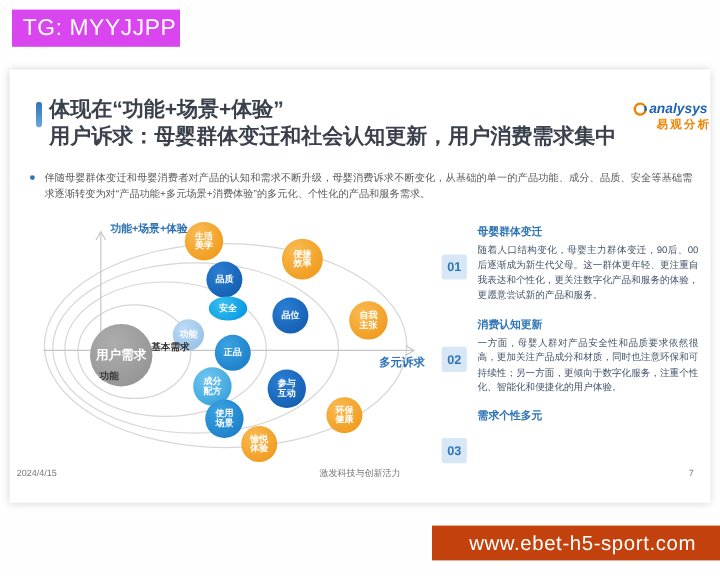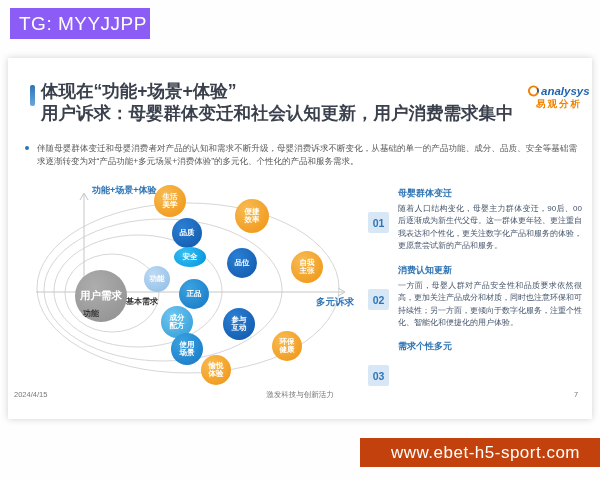--- a/index.html
+++ b/index.html
@@ -2,39 +2,39 @@
 <html><head>
 <meta charset="utf-8">
 <style>
   * { margin:0; padding:0; box-sizing:border-box; }
   html,body { width:600px; height:480px; overflow:hidden; background:#ffffff;
               font-family:"Liberation Sans","DejaVu Sans",sans-serif; }
   .canvas { position:relative; width:600px; height:480px; background:#fefefe; }
 
   
   .tg-bar { position:absolute; left:10px; top:8px; width:140px; height:31px;
-            background:#8b5cf6; color:#ffffff; font-size:19px; line-height:31px;
+            background:#d946ef; color:#ffffff; font-size:19px; line-height:31px;
             padding-left:9px; letter-spacing:0.5px; z-index:9; }
   .watermark { position:absolute; left:360px; top:438px; width:251px; height:29px;
                background:#c2410c; color:#ffffff; font-size:17px; line-height:29px;
                text-align:center; letter-spacing:0.5px; z-index:9; }
 
   
   .slide { position:absolute; left:8px; top:58px; width:584px; height:361px;
            background:#ffffff; box-shadow:0 0 7px rgba(0,0,0,0.18); z-index:1; }
 
   .accent-bar { position:absolute; left:30px; top:85px; width:5px; height:21px;
                 border-radius:2px; background:linear-gradient(180deg,#2e74b5,#6aa7dd); z-index:3; }
   .title { position:absolute; left:41px; top:80px; width:485px; z-index:3;
            font-size:17.5px; font-weight:bold; color:#3a414c; line-height:22px; }
 
   .logo { position:absolute; left:527px; top:84px; width:70px; z-index:3; }
   .logo-row { display:flex; align-items:center; }
   .logo-text { color:#1f63b0; font-size:11.5px; font-weight:bold; font-style:italic; margin-left:1px; }
-  .logo-sub { color:#f08300; font-size:9.5px; font-weight:bold; letter-spacing:2px; margin-top:1px; margin-left:9px; }
+  .logo-sub { color:#f08300; font-size:9.5px; font-weight:bold; letter-spacing:2px; margin-top:1px; margin-left:20px; }
 
   .bullet-row { position:absolute; left:25px; top:142px; width:552px; z-index:3; display:flex; }
   .bullet-dot { width:4px; height:4px; border-radius:50%; background:#2e74b5; margin:4px 8px 0 0; flex:none; }
   .bullet-text { font-size:8.5px; color:#595959; line-height:13px; text-align:justify; }
 
   
   .orbits { position:absolute; left:0; top:0; width:600px; height:480px; z-index:2; }
   .bubble { position:absolute; border-radius:50%; color:#fff; font-weight:bold;
             font-size:7.5px; line-height:8.5px; display:flex; align-items:center;
             justify-content:center; text-align:center; white-space:pre-line; z-index:3; }
@@ -43,21 +43,21 @@
   .c-blue_cyan { background:radial-gradient(circle at 35% 30%, #38bff2, #0092dc); }
   .c-blue_med  { background:radial-gradient(circle at 35% 30%, #3aa3e2, #1576c2); }
   .c-blue_soft { background:radial-gradient(circle at 35% 30%, #6fc6ee, #2e9ad8); }
   .c-blue_light{ background:radial-gradient(circle at 35% 30%, #bcdaf4, #8fbce6); }
   .center-circle { position:absolute; left:75px; top:270px; width:52px; height:52px;
                    border-radius:50%; background:radial-gradient(circle at 38% 32%, #adadad, #8f8f8f);
                    color:#fff; font-weight:bold; font-size:10.5px; display:flex;
                    align-items:center; justify-content:center; z-index:3; }
   .axis-label-y { position:absolute; left:92px; top:184px; color:#2e74b5; font-weight:bold; font-size:9px; z-index:3; }
   .axis-label-x { position:absolute; left:316px; top:296px; color:#2e74b5; font-weight:bold; font-size:9.5px; z-index:3; }
-  .anno-basic { position:absolute; left:126px; top:296px; color:#333; font-weight:bold; font-size:8px; z-index:4; }
+  .anno-basic { position:absolute; left:126px; top:284px; color:#333; font-weight:bold; font-size:8px; z-index:4; }
   .anno-func  { position:absolute; left:83px;  top:308px; color:#333; font-weight:bold; font-size:8px; z-index:4; }
 
   
   .section { position:absolute; left:368px; width:214px; z-index:3; }
   .sec-head { display:flex; align-items:flex-start; }
   .sec-num { width:21px; height:21px; background:#d7e7f6; border-radius:2px; flex:none;
              color:#2e74b5; font-size:10.5px; font-weight:bold; display:flex;
              align-items:center; justify-content:center;margin-top:25px; }
   .sec-right { margin-left:9px; width:184px; }
   .sec-title { color:#2e74b5; font-size:9px; font-weight:bold; line-height:11px; margin-top:1px; }

